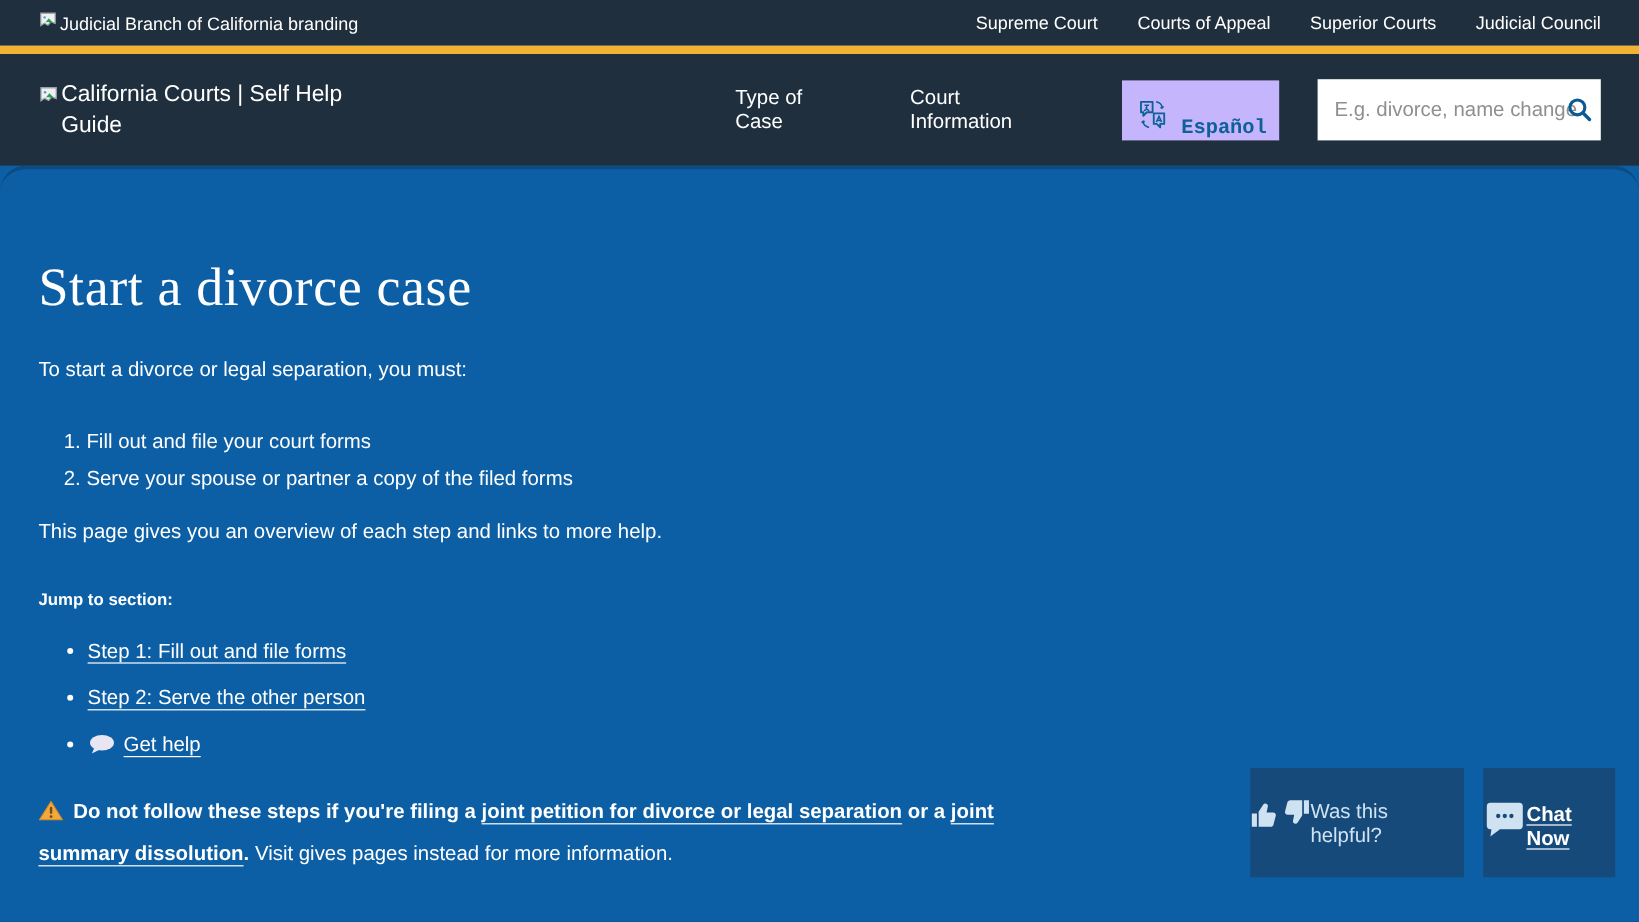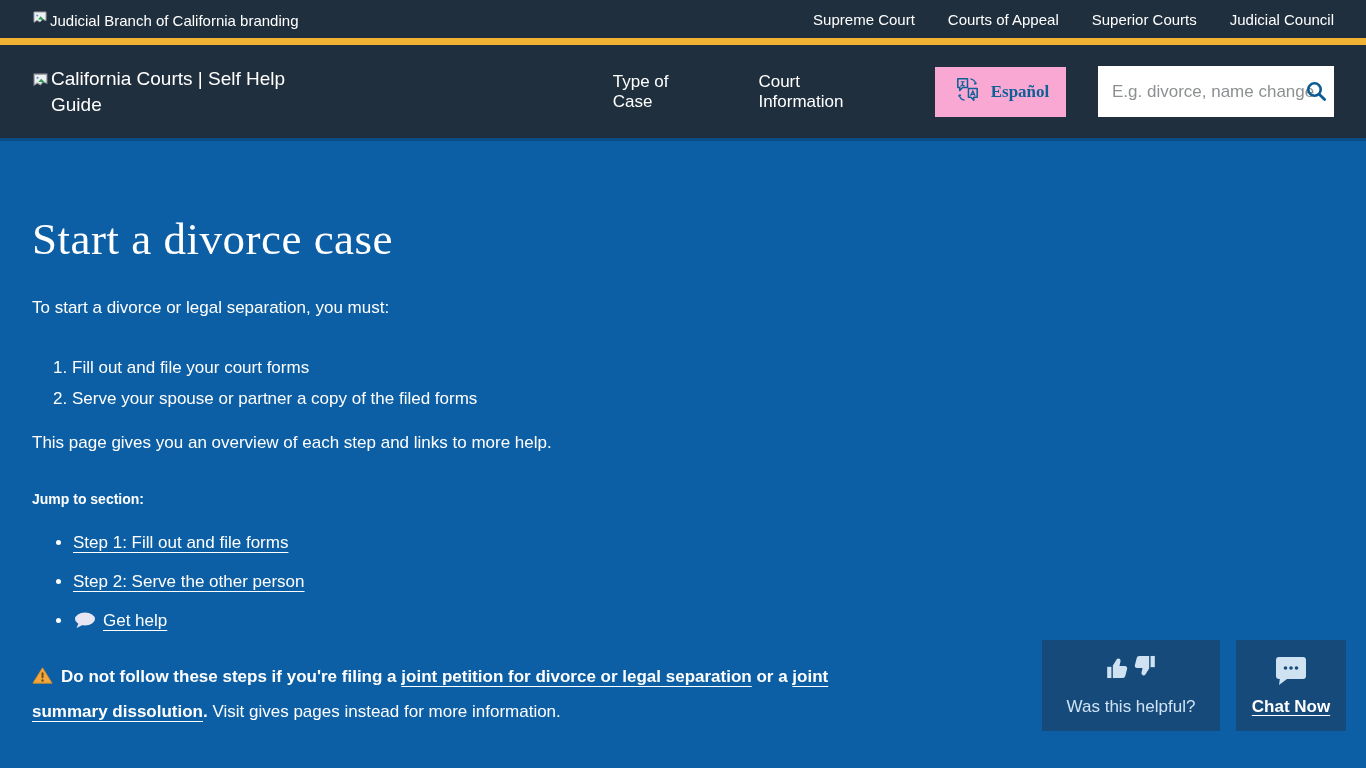--- a/index.html
+++ b/index.html
@@ -15,54 +15,54 @@
   .topbar-nav a { color:#ffffff; font-size:15px; text-decoration:none; cursor:pointer; }
 
   .gold-rule { height:7px; background:#f2b334; }
 
   
   .header { height:93px; background:#202f3d; display:flex; align-items:center; padding:0 32px;gap:24px; }
   .logo { display:flex; align-items:flex-start; gap:2px; color:#ffffff; font-size:19px;
           line-height:26px; width:300px; cursor:pointer; }
   .header-nav { display:flex; gap:56px; margin-left:282px; align-items:center; }
   .header-nav a { color:#ffffff; font-size:17px; text-decoration:none; cursor:pointer; }
-  .espanol-btn { margin-left:35px; width:143px; height:50px; background:#f9a8d4; border:none;
-                 display:flex; align-items:center; justify-content:center; gap:8px;
+  .espanol-btn { margin-left:35px; width:143px; height:50px; background:#c4b5fd; border:none;
+                 display:flex; align-items:flex-end; justify-content:center; gap:8px;
                  font-size:17px; font-weight:bold; color:#0e6097; cursor:pointer;
-                 font-family:Liberation Serif, serif; }
+                 font-family:Liberation Mono, monospace; }
   .search-wrap { position:relative; margin-left:8px; }
   .search-wrap input { width:236px; height:51px; border:none; padding:0 14px;
                        font-size:17px; font-family:"Liberation Sans", sans-serif; color:#333; }
   .search-wrap input::placeholder { color:#8d9091; }
   .search-icon-btn { position:absolute; right:6px; top:14px; background:transparent;
                      border:none; cursor:pointer; padding:0; }
 
   
-  .main { height:630px; border-top:3px solid #0a4c83; padding:0 32px; color:#ffffff; }
+  .main { height:630px; border-top:3px solid #0a4c83; padding:0 32px; color:#ffffff;border-radius:22px; }
   .page-title { font-family:"Liberation Serif", serif; font-weight:400; font-size:45px;
                 letter-spacing:0.5px; padding-top:72px; }
   .intro { margin-top:33px; font-size:17px; }
   ol.steps { margin-top:40px; padding-left:40px; font-size:17px; }
   ol.steps li { margin-bottom:11px; }
   .overview { margin-top:24px; font-size:17px; }
   .jump-heading { margin-top:38px; font-size:14px; font-weight:bold; }
   ul.jump { margin-top:26px; padding-left:41px; font-size:17px; }
   ul.jump li { margin-bottom:19px; }
   ul.jump a { color:#ffffff; text-decoration:underline; text-underline-offset:4px; cursor:pointer; }
   .bubble-inline { display:inline-block; vertical-align:-3px; margin-right:6px; }
 
   .warning { margin-top:27px; font-size:17px; line-height:32px; max-width:855px; }
   .warning .bold { font-weight:bold; }
   .warning a { color:#ffffff; font-weight:bold; text-decoration:underline;
                text-underline-offset:4px; cursor:pointer; }
   .warn-icon { display:inline-block; vertical-align:-3px; margin-right:8px; }
 
   
   .widgets { position:absolute; right:20px; bottom:37px; display:flex; gap:16px; }
-  .wbox { background:#164a7b; height:91px; display:flex; flex-direction:column;
+  .wbox { background:#164a7b; height:91px; display:flex; 
           align-items:center; justify-content:center; cursor:pointer; }
   .helpful-box { width:178px; }
   .chat-box { width:110px; }
   .thumbs { display:flex; align-items:flex-start; height:40px; }
   .helpful-label { color:#cfe3f3; font-size:17px; margin-top:2px; }
   .chat-label { color:#ffffff; font-size:17px; font-weight:bold; text-decoration:underline;
                 text-underline-offset:3px; margin-top:6px; }
 </style>
 </head>
 <body>

